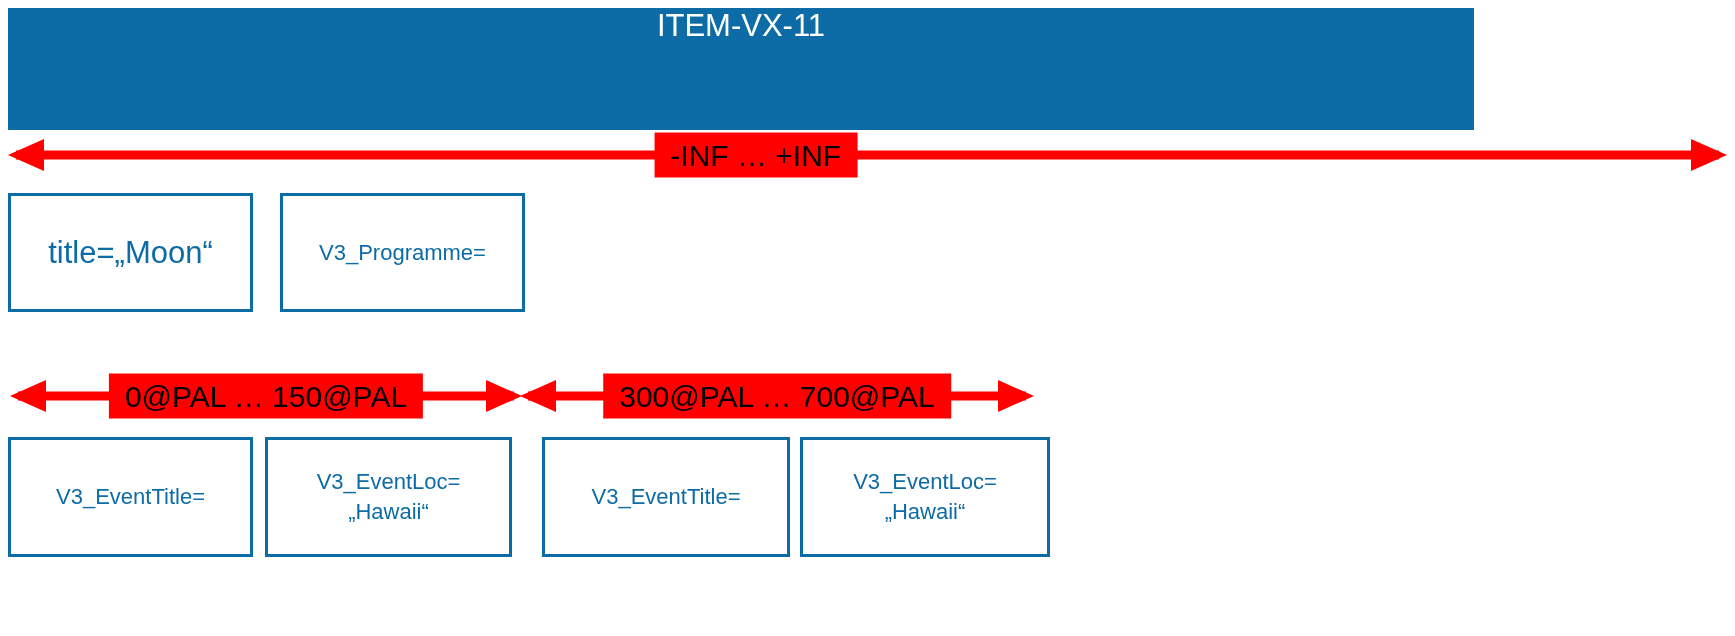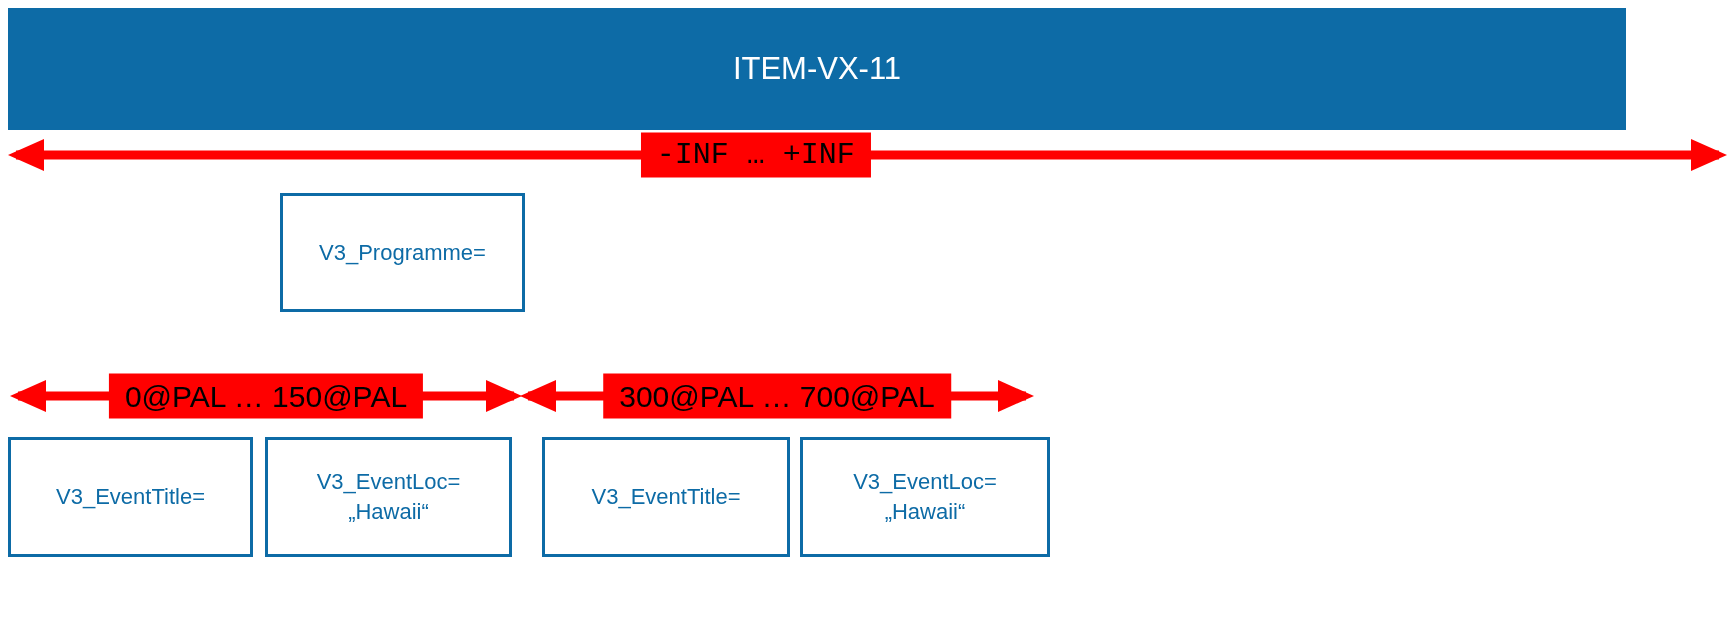--- a/index.html
+++ b/index.html
@@ -16,25 +16,24 @@
   .canvas {
     position: relative;
     width: 1735px;
     height: 636px;
     background: #ffffff;
     overflow: hidden;
   }
   .header-bar {
     position: absolute;
     left: 8px; top: 8px;
-    width: 1618px; height: 122px;
+    width: 1466px; height: 122px;
     background: var(--blue);
     color: #ffffff;
     display: flex;
-    align-items: center;
     justify-content: center;
     font-size: 31px;
   }
   .arrow {
     position: absolute;
     height: 40px;
   }
   .arrow-line {
     position: absolute;
     left: 8px; right: 8px;
@@ -67,21 +66,20 @@
     transform: translate(-50%, -50%);
     background: var(--red);
     color: var(--label_text);
     font-size: 30px;
     padding: 6px 16px;
     white-space: nowrap;
     line-height: 1.1;
   }
   .arrow-label.offset-left {
     left: 43.5%;
-    font-family: Liberation Mono, monospace;
   }
   .attr-box {
     position: absolute;
     background: var(--box_bg);
     border: 3px solid var(--blue);
     color: var(--blue);
     display: flex;
     flex-direction: column;
     align-items: center;
     justify-content: center;
@@ -102,20 +100,23 @@
     <span>ITEM-VX-11</span>
   </div>
 
   <div class="arrow" style="left:8px; top:135px; width:1719px;">
     <div class="arrow-line"></div>
     <div class="arrow-head left"></div>
     <div class="arrow-head right"></div>
     <div class="arrow-label offset-left">-INF … +INF</div>
   </div>
 
+  <div class="attr-box big-text" style="left:8px; top:193px; width:245px; height:119px;">
+    <div>title=„Moon“</div>
+  </div>
 
   <div class="attr-box" style="left:280px; top:193px; width:245px; height:119px;">
     <div>V3_Programme=</div>
   </div>
 
   <div class="arrow" style="left:10px; top:376px; width:512px;">
     <div class="arrow-line"></div>
     <div class="arrow-head left"></div>
     <div class="arrow-head right"></div>
     <div class="arrow-label">0@PAL … 150@PAL</div>

